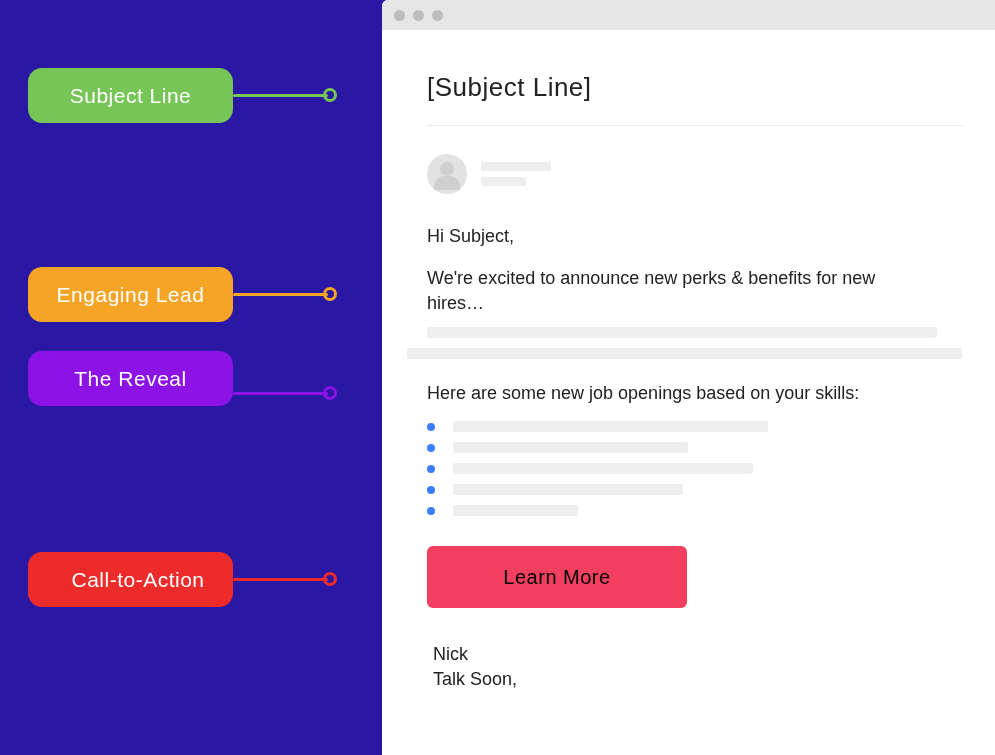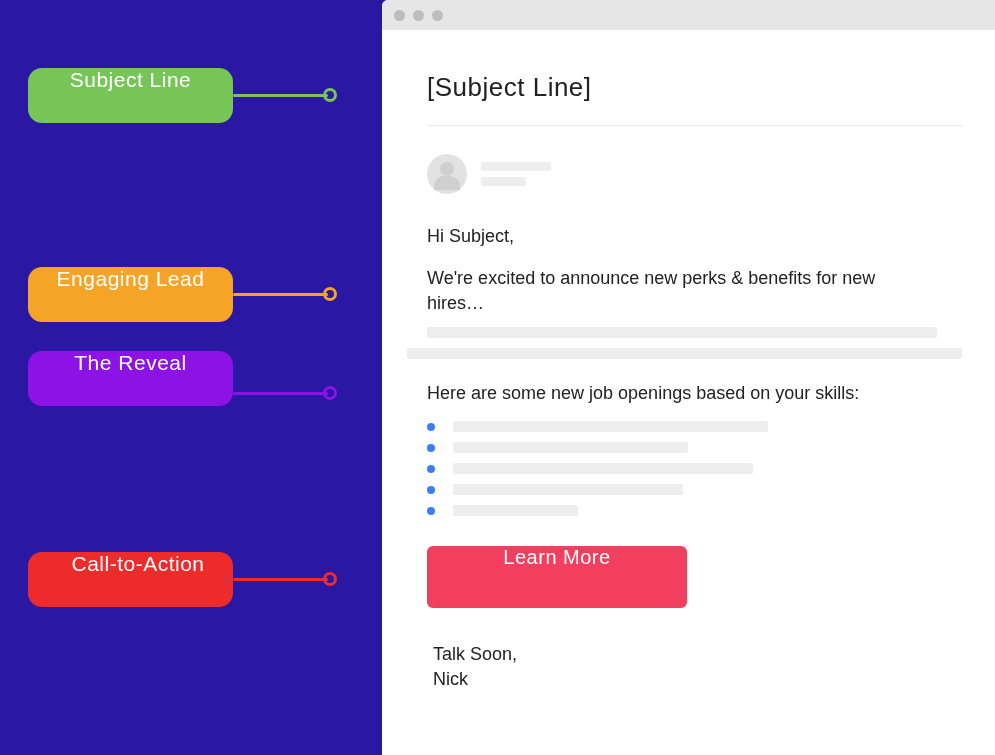--- a/index.html
+++ b/index.html
@@ -16,20 +16,21 @@
   .pill {
     position: absolute;
     left: 28px;
     width: 205px;
     height: 55px;
     border-radius: 14px;
     color: #ffffff;
     font-size: 21px;
     font-weight: 400;
     display: flex;
+    align-items: center;
     justify-content: center;
     letter-spacing: 0.5px;
   }
   #pill-subject       { top: 68px;  background: #77c556; }
   #pill-lead          { top: 267px; background: #f6a426; }
   #pill-reveal        { top: 351px; background: #8d12e6; }
   #pill-cta           { top: 552px; background: #ee2b2b; padding-left: 15px; }
 
   
   .connector {
@@ -146,26 +147,26 @@
   .bullet-dot { width:8px; height:8px; border-radius:50%; background:#3a7eff; flex:0 0 auto; }
   .bullets .ph { height:11px; }
   .bullets li:nth-child(1) .ph { width: 315px; }
   .bullets li:nth-child(2) .ph { width: 235px; }
   .bullets li:nth-child(3) .ph { width: 300px; }
   .bullets li:nth-child(4) .ph { width: 230px; }
   .bullets li:nth-child(5) .ph { width: 125px; }
 
   .cta-btn {
     display:inline-flex;
-    align-items:flex-start;
+    align-items:center;
     justify-content:center;
     width: 260px;
     height: 62px;
     background:#f23f5f;
-    color:#ffffff;
+    color:#000000;
     border:none;
     border-radius:6px;
     font-size:20px;
     letter-spacing:0.5px;
     cursor:pointer;
     margin-bottom: 34px;
   }
 
   .signoff { margin-left: 6px; line-height:1.4; }
 </style>
@@ -244,17 +245,17 @@
           <span class="bullet-dot"></span>
           <span class="ph"></span>
         </li>
     </ul>
 
     <button class="cta-btn">
       <span>Learn More</span>
     </button>
 
     <div class="signoff">
+      <div>Nick</div>
       <div>Talk Soon,</div>
-      <div>Nick</div>
     </div>
   </div>
 </div>
 
 </body></html>

